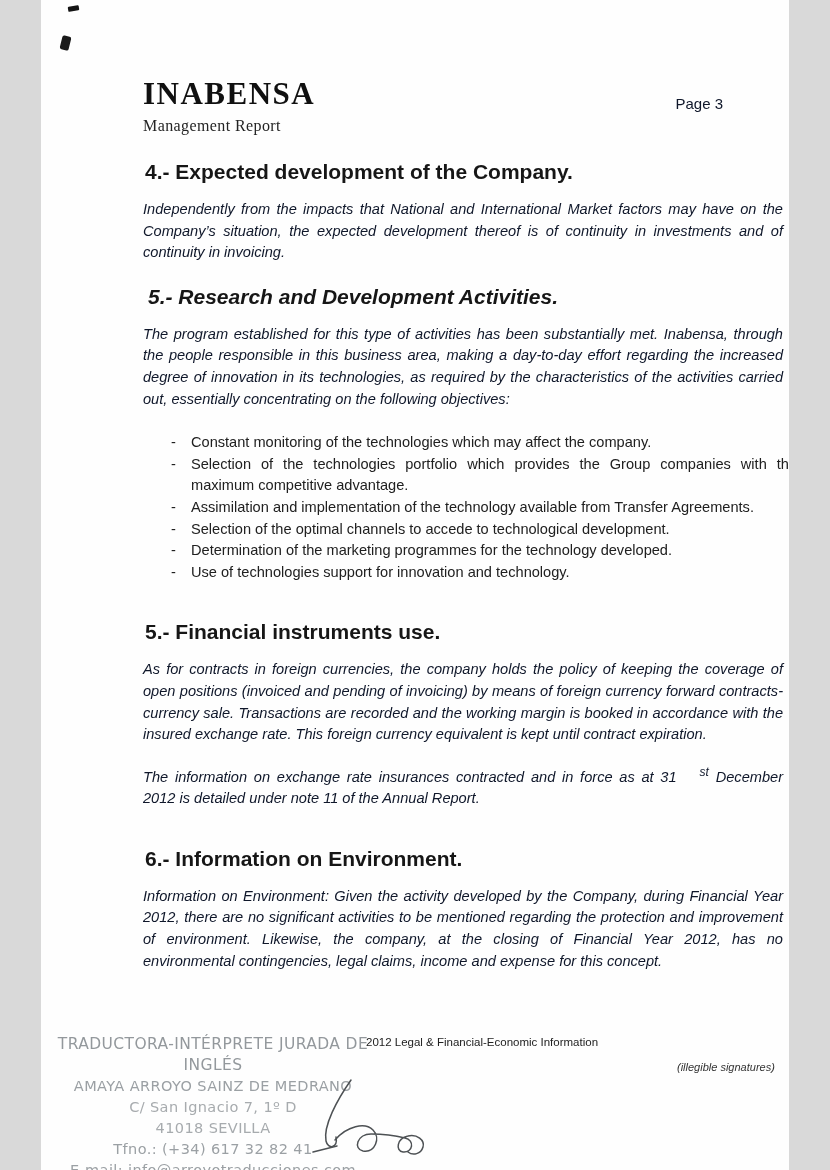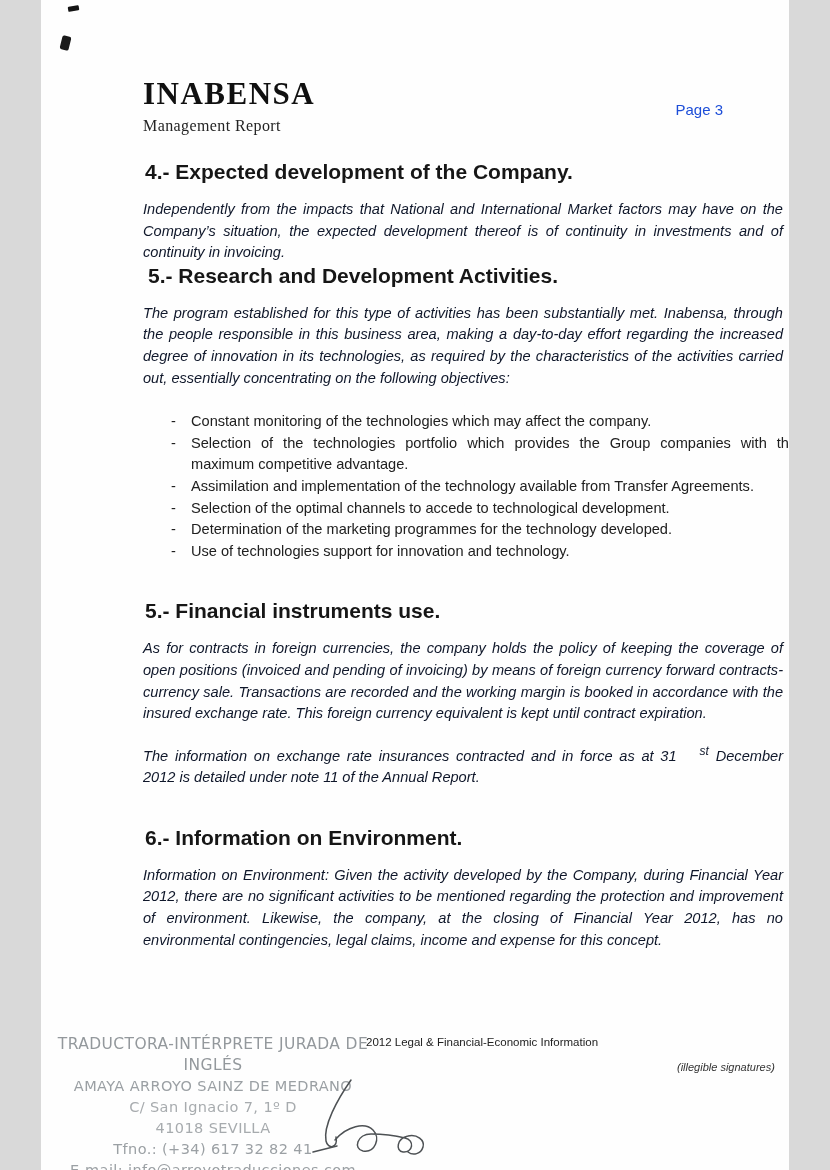--- a/index.html
+++ b/index.html
@@ -37,40 +37,40 @@
   .logo {
     font-family: "Liberation Serif", serif;
     font-size: 31px;
     font-weight: 600;
     letter-spacing: 1.5px;
     color: #101010;
     line-height: 32px;
   }
   .page-label {
     font-size: 15px;
-    color: #1d4ed8;
-    margin-top: 23px;
+    color: #0f172a;
+    margin-top: 17px;
     margin-right: 74px;
   }
   .subtitle {
     font-family: "Liberation Serif", serif;
     font-size: 16px;
     letter-spacing: 0.4px;
     color: #242424;
     margin-top: 7px;
   }
   .sec-heading {
     font-size: 21px;
     font-weight: bold;
     color: #161616;
     margin: 0;
     padding-left: 2px;
   }
   .h4-top   { margin-top: 25px; }
-  .h5rd-top { padding-left: 5px; }
+  .h5rd-top { margin-top: 21px; padding-left: 5px; font-style: italic; }
   .h5f-top  { margin-top: 37px; }
   .h6-top   { margin-top: 37px; }
   .para {
     font-size: 14.6px;
     line-height: 21.6px;
     text-align: justify;
     color: #0f172a;
     margin: 15px 14px 0 0;
     font-style: italic;
   }

